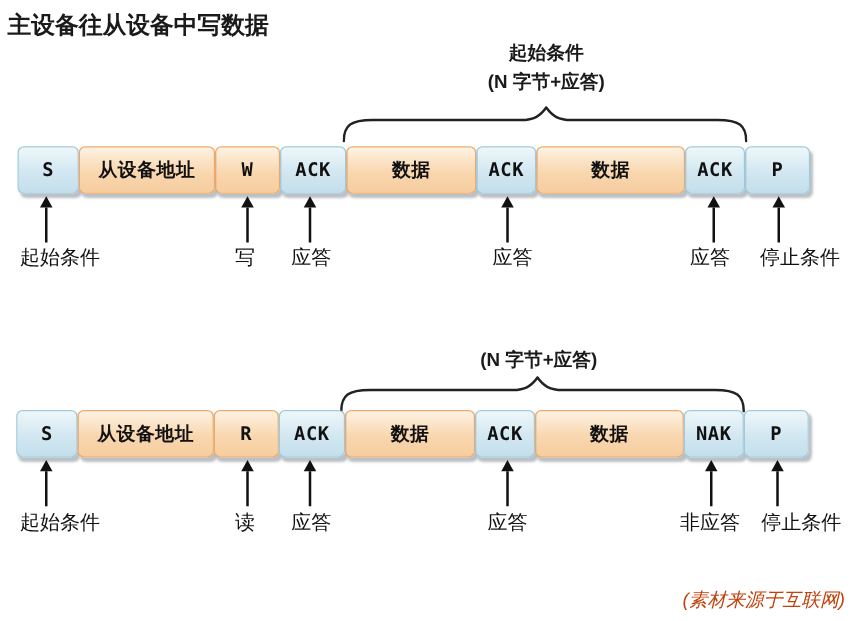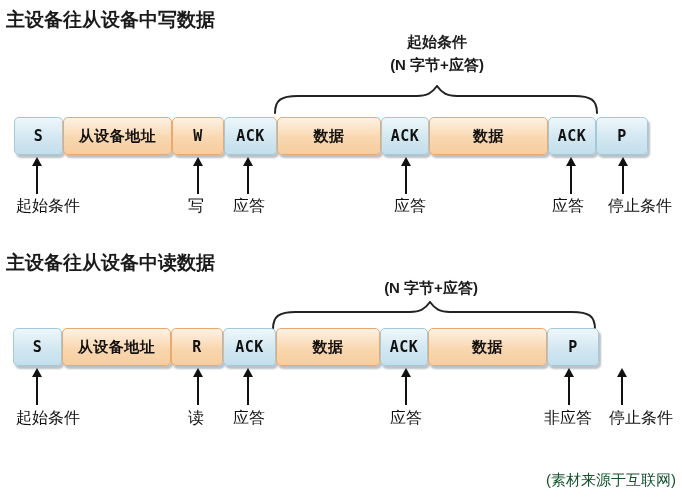--- a/index.html
+++ b/index.html
@@ -39,21 +39,21 @@
     width:0;height:0;border-left:5px solid transparent;border-right:5px solid transparent;
     border-bottom:9px solid #111;
   }
   .up-arrow .shaft{width:2px;flex:1;background:#111;}
   .callout{
     position:absolute;transform:translateX(-50%);font-size:16px;color:#111;white-space:nowrap;
     font-family:"Liberation Serif","DejaVu Serif",serif;
     text-align:right;
   }
   .footer{
-    position:absolute;right:6px;top:471px;font-size:15px;color:#14532d;white-space:nowrap;
+    position:absolute;right:6px;top:471px;font-size:15px;color:#c2410c;white-space:nowrap;font-style:italic;
   }
 </style>
 </head>
 <body>
 
 <div class="canvas">
 
   <div class="sec-title" style="top:7px;">主设备往从设备中写数据</div>
 
   <div class="brace-label" style="left:437px;top:33px;">起始条件</div>
@@ -100,36 +100,36 @@
       <div class="shaft"></div>
     </div>
 
   <div class="callout" style="left:48px;top:196px;">起始条件</div>
   <div class="callout" style="left:196px;top:196px;">写</div>
   <div class="callout" style="left:249px;top:196px;">应答</div>
   <div class="callout" style="left:410px;top:196px;">应答</div>
   <div class="callout" style="left:568px;top:196px;">应答</div>
   <div class="callout" style="left:640px;top:196px;">停止条件</div>
 
-  <div class="sec-title" style="top:250px;">主设备往从设备中读数据</div>
 
   <div class="brace-label" style="left:431px;top:279px;">(N 字节+应答)</div>
 
   <svg class="brace" style="left:272px;top:301px;" width="324" height="29" viewBox="0 0 324 29">
     <path d="M 1,28 C 1,15 7,11 24,11 L 138,11 C 148,11 153,8 158,1 C 163,8 168,11 178,11 L 300,11 C 317,11 323,15 323,28" fill="none" stroke="#222" stroke-width="2" stroke-linecap="round"></path>
   </svg>
 
   <div class="box-row" style="left:13px;top:328px;">
     <div class="pbox blue" style="width:49px;">S</div>
     <div class="pbox peach" style="width:109px;">从设备地址</div>
     <div class="pbox peach" style="width:52px;">R</div>
     <div class="pbox blue" style="width:53px;">ACK</div>
     <div class="pbox peach" style="width:104px;">数据</div>
     <div class="pbox blue" style="width:48px;">ACK</div>
     <div class="pbox peach" style="width:119px;">数据</div>
+    <div class="pbox blue" style="width:48px;">NAK</div>
     <div class="pbox blue" style="width:52px;">P</div>
   </div>
 
   <div class="up-arrow" style="left:37px;top:368px;height:37px;">
       <div class="head"></div>
       <div class="shaft"></div>
     </div>
   <div class="up-arrow" style="left:198px;top:368px;height:37px;">
       <div class="head"></div>
       <div class="shaft"></div>

